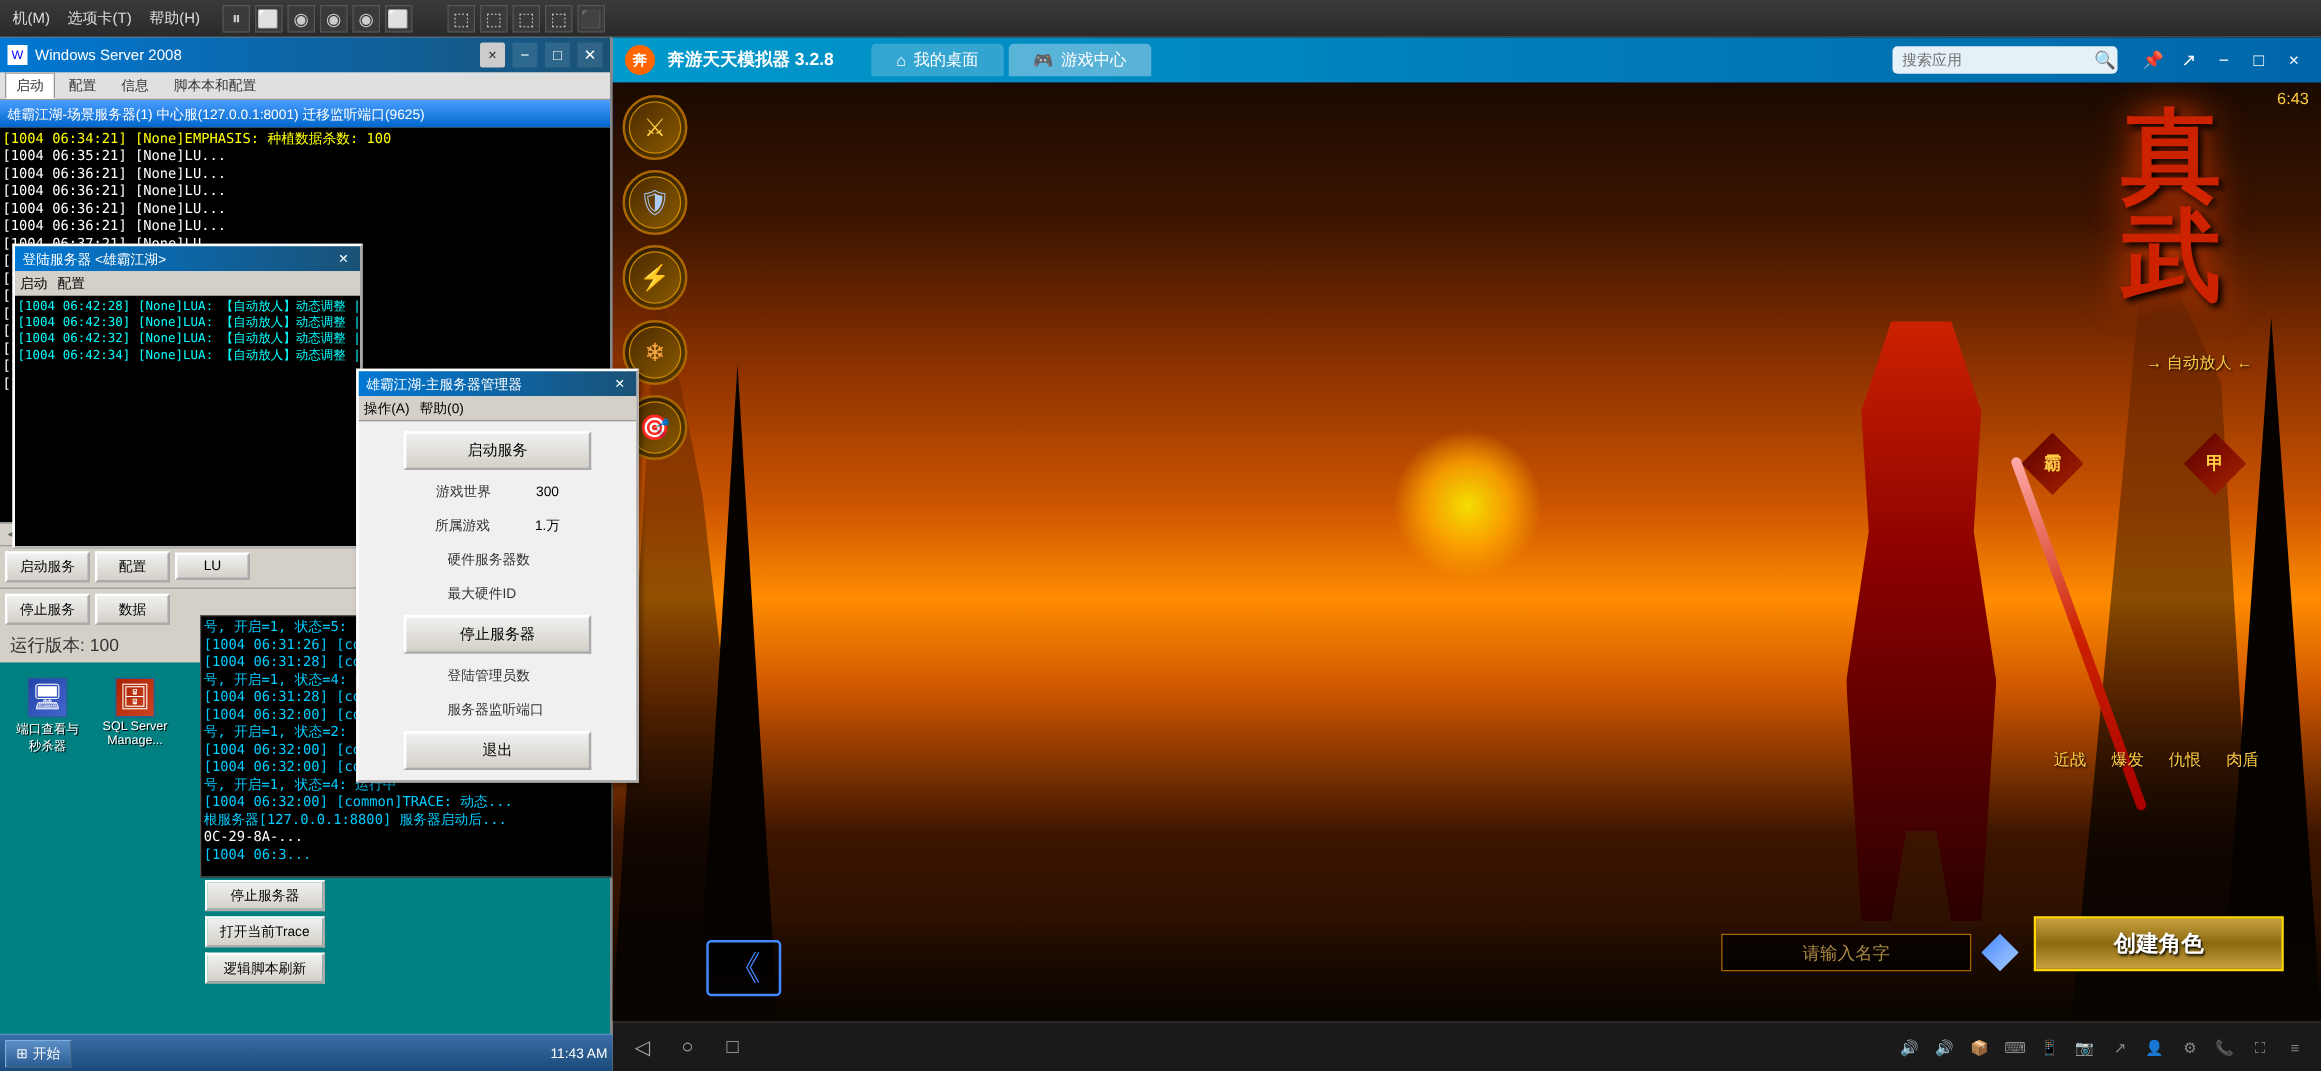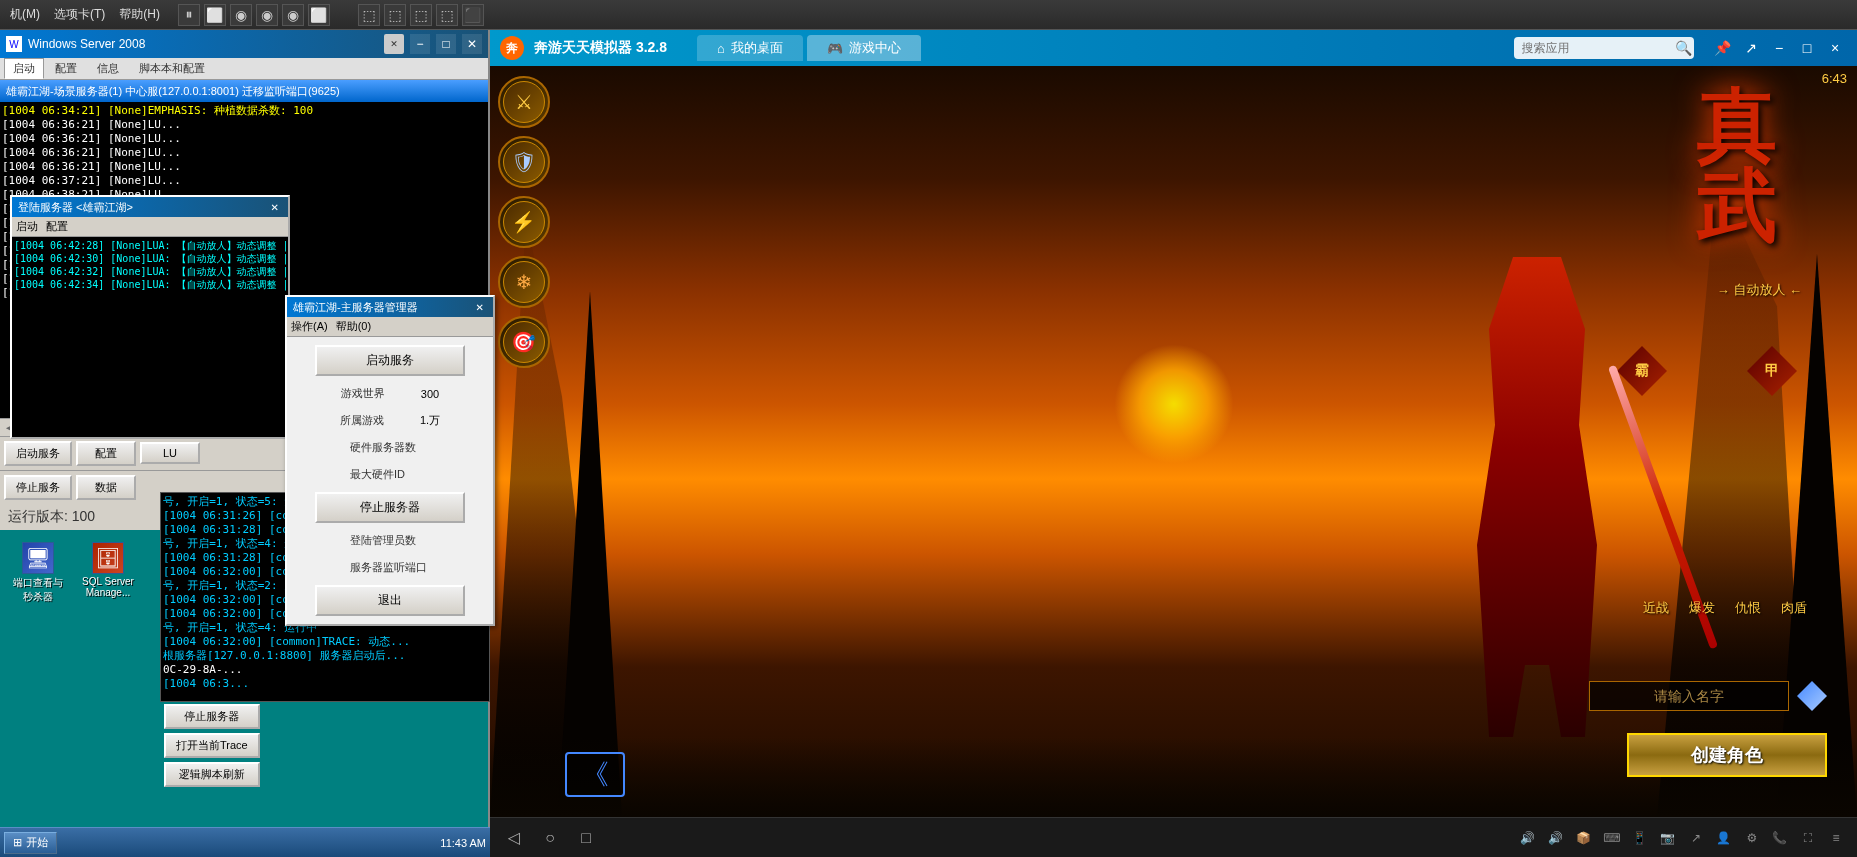--- a/index.html
+++ b/index.html
@@ -55,21 +55,21 @@
     .server-manager-area { position: absolute; left: 10px; top: 160px; width: 280px; background: #f0f0f0; border: 2px outset #fff; z-index: 10; }
     .server-manager-title { background: linear-gradient(to right, #0078d4, #1a5276); height: 20px; display: flex; align-items: center; padding: 0 6px; }
     .server-manager-title-text { color: #fff; font-size: 11px; flex: 1; }
     .server-manager-title-btn { color: #fff; font-size: 10px; cursor: pointer; padding: 0 3px; }
     .server-manager-menu { background: #d4d0c8; height: 20px; display: flex; align-items: center; padding: 0 4px; gap: 8px; border-bottom: 1px solid #999; }
     .server-manager-menu span { font-size: 11px; color: #000; cursor: pointer; }
     .server-manager-log { background: #000; height: 200px; overflow-y: auto; padding: 2px; }
     .server-manager-log .log-line { color: #00ffff; font-size: 10px; line-height: 13px; }
 
     
-    .large-server-win { position: absolute; left: 285px; top: 265px; width: 210px; background: #f0f0f0; border: 2px outset #fff; z-index: 12; box-shadow: 2px 2px 5px rgba(0,0,0,0.5); }
+    .large-server-win { position: absolute; left: 285px; top: 265px; width: 226px; background: #f0f0f0; border: 2px outset #fff; z-index: 12; box-shadow: 2px 2px 5px rgba(0,0,0,0.5); }
     .large-server-actions { padding: 8px; display: flex; flex-direction: column; gap: 8px; align-items: center; }
     .large-server-actions .btn-wide { width: 150px; padding: 5px; text-align: center; background: linear-gradient(to bottom, #f0f0f0, #d4d0c8); border: 2px outset #fff; font-size: 12px; cursor: pointer; }
     .server-info-row { display: flex; align-items: center; padding: 2px 8px; font-size: 11px; }
     .server-info-label { width: 80px; color: #333; }
     .server-info-value { color: #000; }
 
     
     .taskbar-bottom { position: absolute; bottom: 0; width: 490px; height: 30px; background: linear-gradient(to bottom, #3a6ea5, #1a4a7a); display: flex; align-items: center; gap: 4px; padding: 0 4px; border-top: 1px solid #5a8ec5; }
     .taskbar-bottom-btn { background: linear-gradient(to bottom, #5a8ec5, #2a5e95); border: 1px outset #7aaedf; padding: 2px 8px; color: #fff; font-size: 11px; cursor: pointer; height: 22px; display: flex; align-items: center; gap: 4px; }
     .taskbar-bottom-spacer { flex: 1; }
@@ -121,21 +121,21 @@
       background: linear-gradient(135deg, #4a2a00, #8a5a00);
       border: 1px solid #cc8800;
     }
     .game-icon-inner { position: relative; z-index: 1; color: #ffcc44; font-size: 20px; }
 
     
     .game-skills { position: absolute; right: 60px; bottom: 150px; display: flex; gap: 20px; }
     .skill-text { color: #ffcc44; font-size: 13px; text-shadow: 1px 1px 2px #000; }
 
     
-    .game-bottom-ui { position: absolute; bottom: 40px; right: 30px; display: flex; flex-direction: column; gap: 22px; align-items: flex-end; }
+    .game-bottom-ui { position: absolute; bottom: 40px; right: 30px; display: flex; flex-direction: row; gap: 12px; align-items: flex-end; }
     .name-input-area { display: flex; align-items: center; gap: 8px; }
     .name-input { background: rgba(0,0,0,0.7); border: 1px solid #aa6600; color: #ffcc44; padding: 6px 12px; font-size: 14px; width: 200px; text-align: center; }
     .name-input::placeholder { color: #aa8844; }
     .name-gem { width: 30px; height: 30px; background: linear-gradient(135deg, #4488ff, #aaccff); clip-path: polygon(50% 0%, 100% 50%, 50% 100%, 0% 50%); }
 
     .create-btn {
       width: 200px; height: 44px;
       background: linear-gradient(to bottom, #c8a040, #8b6a10, #c8a040);
       border: 2px solid #ffd700;
       color: #fff; font-size: 18px; font-weight: bold;
@@ -210,20 +210,21 @@
       <div class="server-tab">信息</div>
       <div class="server-tab">脚本本和配置</div>
     </div>
 
     <div class="window-bar">
       <div class="window-bar-text">雄霸江湖-场景服务器(1) 中心服(127.0.0.1:8001) 迁移监听端口(9625)</div>
     </div>
 
     <div class="server-log" style="height:260px;">
       <div class="log-line yellow">[1004 06:34:21] [None]EMPHASIS: 种植数据杀数: 100</div>
+      <div class="log-line white">[1004 06:35:21] [None]LU...</div>
       <div class="log-line white">[1004 06:36:21] [None]LU...</div>
       <div class="log-line white">[1004 06:36:21] [None]LU...</div>
       <div class="log-line white">[1004 06:36:21] [None]LU...</div>
       <div class="log-line white">[1004 06:36:21] [None]LU...</div>
       <div class="log-line white">[1004 06:37:21] [None]LU...</div>
       <div class="log-line white">[1004 06:38:21] [None]LU...</div>
       <div class="log-line white">[1004 06:39:21] [None]LU...</div>
       <div class="log-line white">[1004 06:40:21] [None]LU...</div>
       <div class="log-line white">[1004 06:41:21] [None]W...</div>
       <div class="log-line white">[1004 06:41:21] [None]ER...</div>

